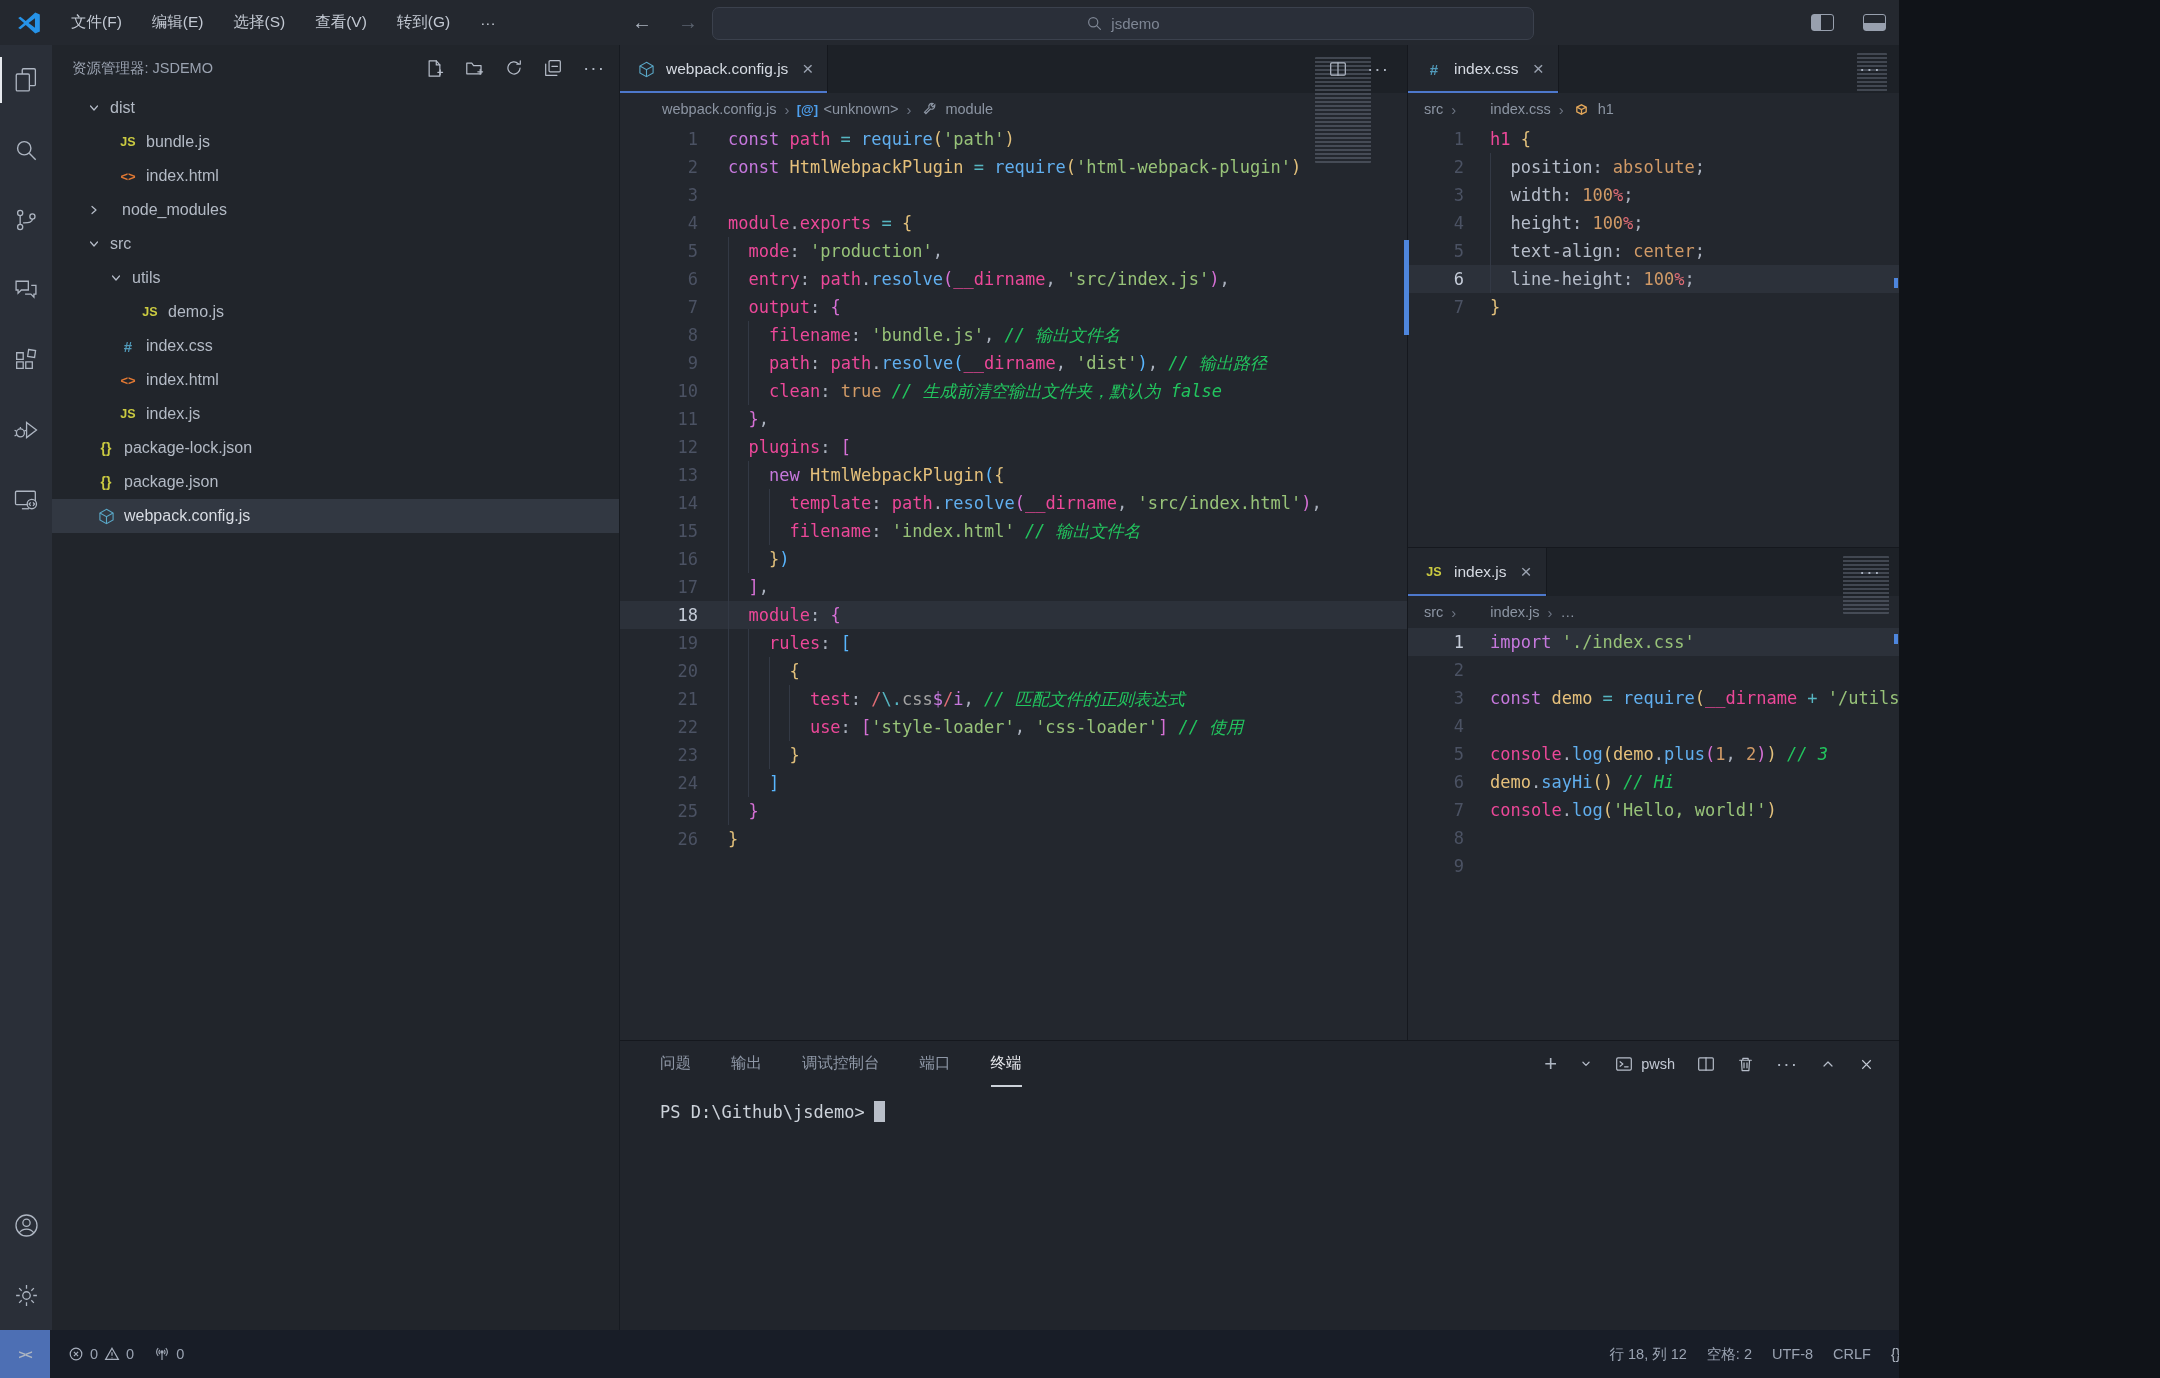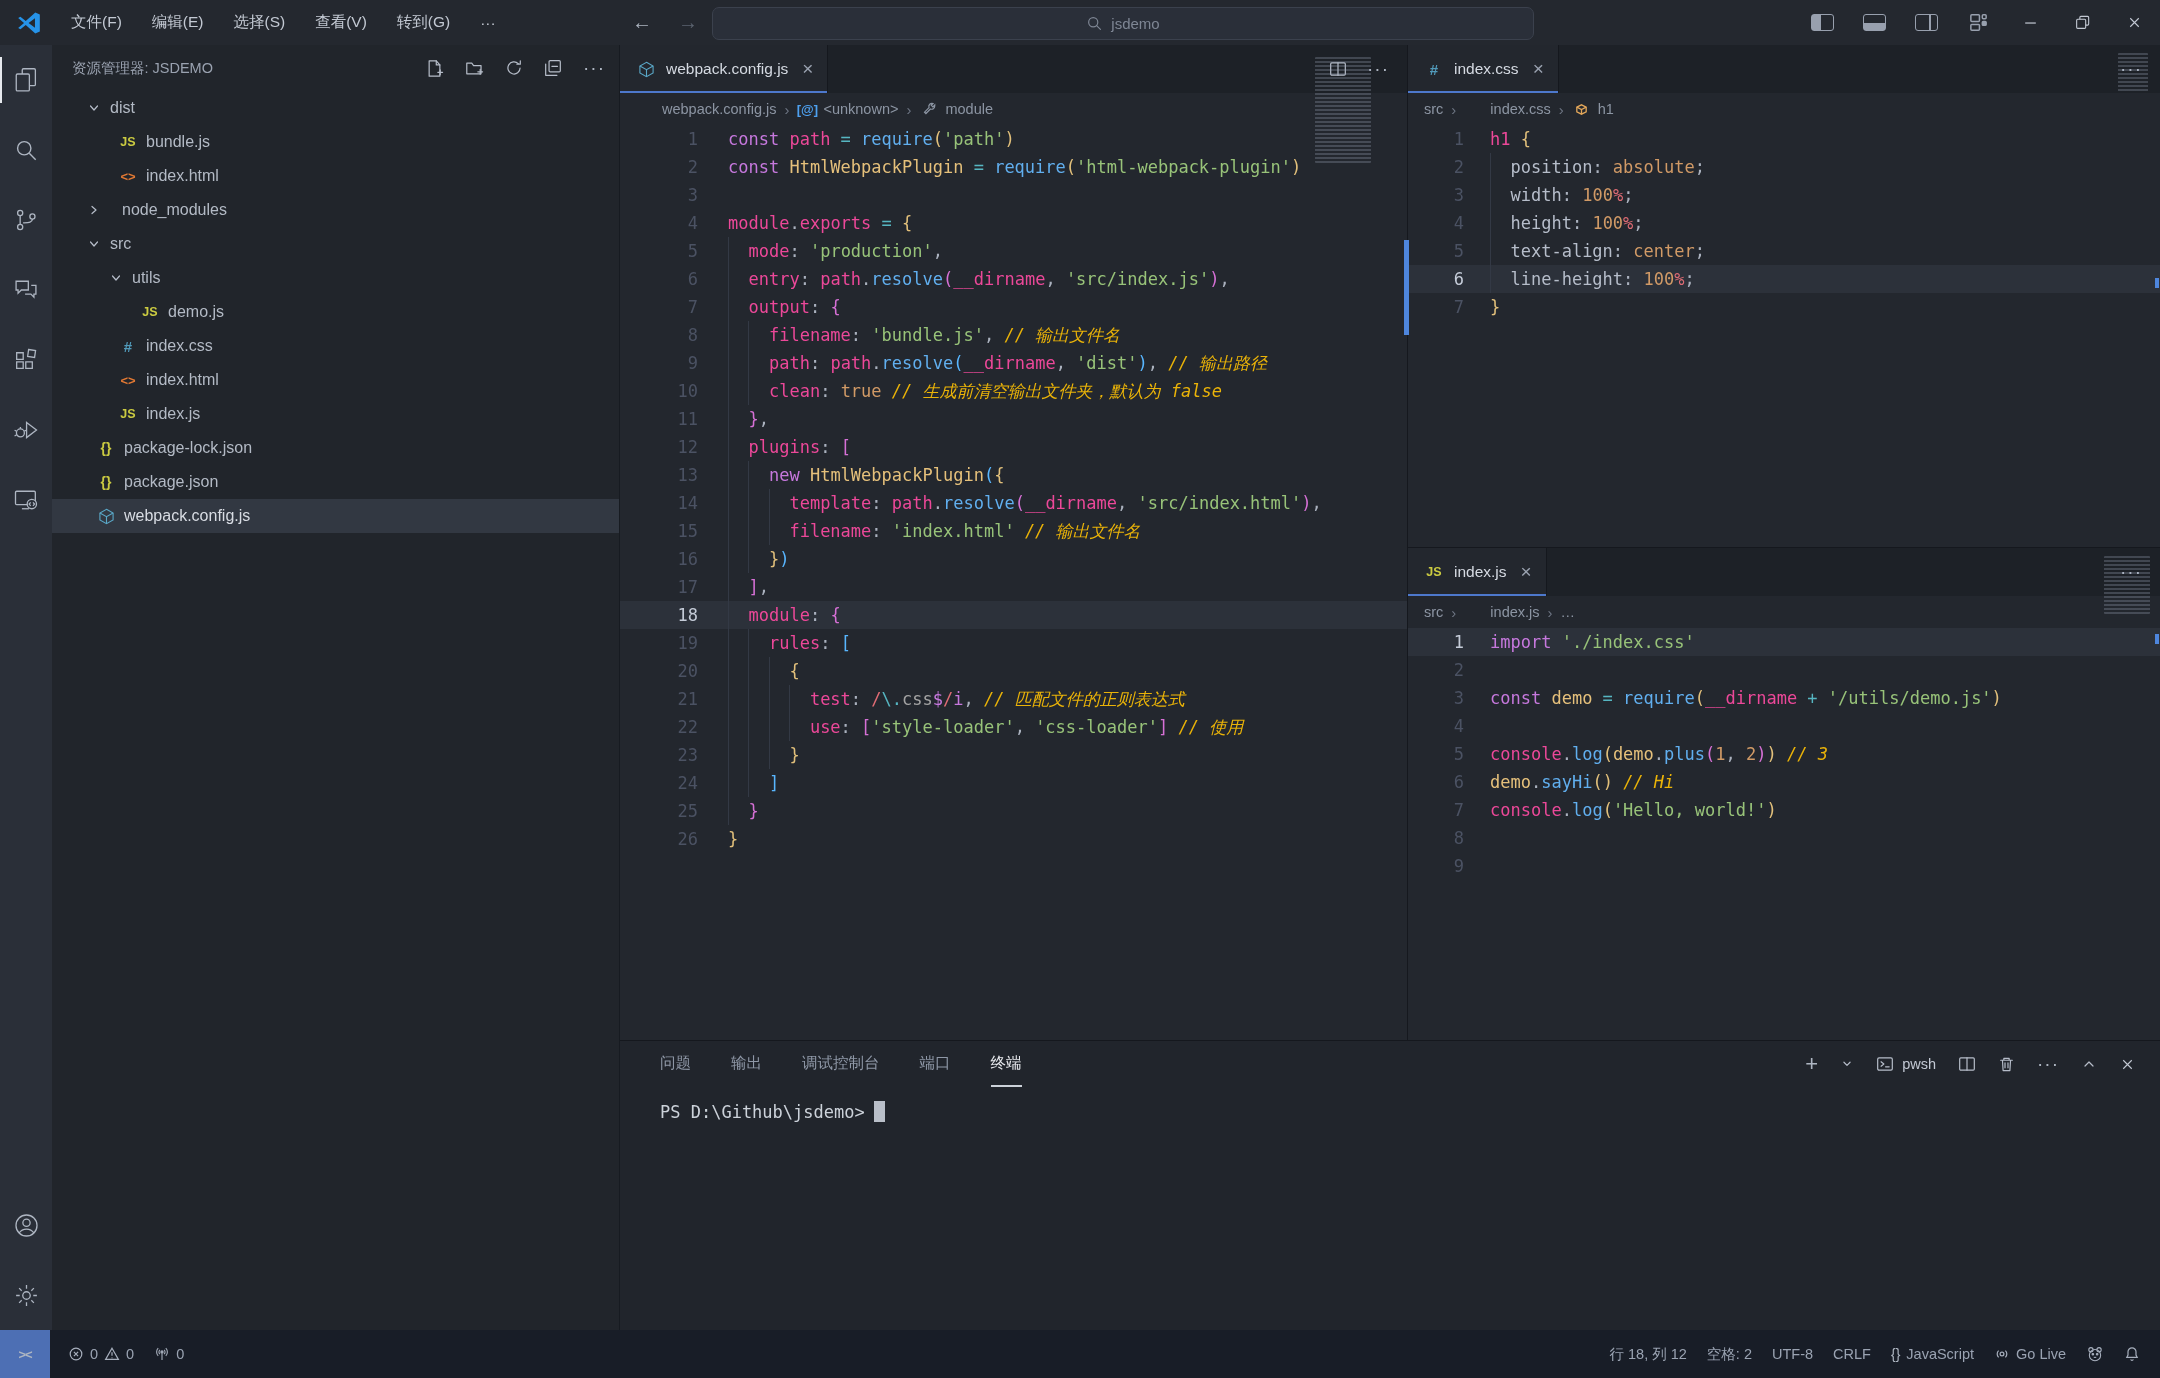--- a/index.html
+++ b/index.html
@@ -1,18 +1,18 @@
 <!DOCTYPE html>
 <html><head>
 <meta charset="utf-8">
 <style>
   html,body{margin:0;padding:0;background:#101318;}
-  .app{position:relative;width:2160px;height:1378px;overflow:hidden;
+  .app{position:relative;width:1884px;height:1378px;overflow:hidden;
        font-family:"Liberation Sans","DejaVu Sans",sans-serif;color:#abb2bf;
-       background:#23272e;-webkit-font-smoothing:antialiased;}
+       background:#23272e;padding-left:15px;-webkit-font-smoothing:antialiased;}
   .icon{display:inline-flex;align-items:center;justify-content:center;color:#aeb6c2;}
   .icon svg{display:block;}
   svg *{vector-effect:non-scaling-stroke;}
 
   
   .titlebar{position:absolute;left:0;top:0;width:2160px;height:45px;background:#24282f;
             display:flex;align-items:center;z-index:30;}
   .tb-logo{margin:0 14px 0 16px;}
   .menus{display:flex;align-items:center;font-size:15.5px;color:#c3c9d3;}
   .menu-item{padding:0 15px;height:45px;display:flex;align-items:center;cursor:default;}
@@ -74,21 +74,21 @@
   .code-line.current{background:#2c313a;}
   .ln{flex:none;box-sizing:border-box;text-align:right;color:#4b5263;}
   .g1 .ln{width:108px;padding-right:30px;}
   .g2 .ln{width:82px;padding-right:26px;}
   .ln-act{color:#c5ccd8;}
   .codetext{flex:1;}
   .tk-w{display:inline-block;height:28px;vertical-align:top;
         background-image:repeating-linear-gradient(90deg,#333945 0,#333945 1px,transparent 1px,transparent 20.47px);}
   .tk-k{color:#c678dd;} .tk-v{color:#ec4899;margin-top:40px;} .tk-f{color:#61afef;} .tk-s{color:#98c379;}
   .tk-n{color:#d19a66;} .tk-o{color:#56b6c2;} .tk-p{color:#abb2bf;}
-  .tk-c{color:#eab308;font-style:italic;} .tk-cl{color:#e5c07b;}
+  .tk-c{color:#22c55e;font-style:italic;} .tk-cl{color:#e5c07b;}
   .tk-b1{color:#e2c07b;} .tk-b2{color:#d670d6;} .tk-b3{color:#58b6ff;}
   .tk-rd{color:#e06c75;} .tk-re{color:#56b6c2;} .tk-rt{color:#a3a3a3;} .tk-rs{color:#c678dd;} .tk-rf{color:#c678dd;}
   .tk-pr{color:#b6bdca;} .tk-val{color:#d19a66;} .tk-u{color:#e06c75;}
   .minimap{position:absolute;border-radius:1px;
      background:repeating-linear-gradient(180deg,rgba(160,170,190,.28) 0 2px,rgba(160,170,190,0) 2px 4px);}
   .mm1{right:36px;top:12px;width:56px;height:106px;}
   .mm2a{right:12px;top:8px;width:30px;height:40px;}
   .mm2b{right:10px;top:8px;width:46px;height:58px;}
   .sash-ind{position:absolute;left:784px;top:195px;width:5px;height:95px;background:#4e86dd;z-index:5;}
   .ovr{position:absolute;width:4px;height:10px;background:#4e86dd;right:1px;}

